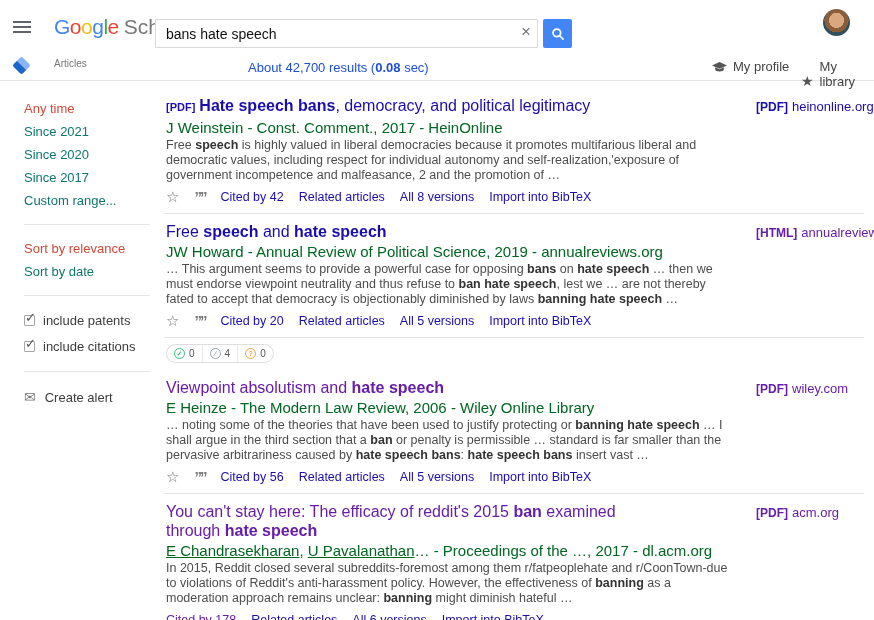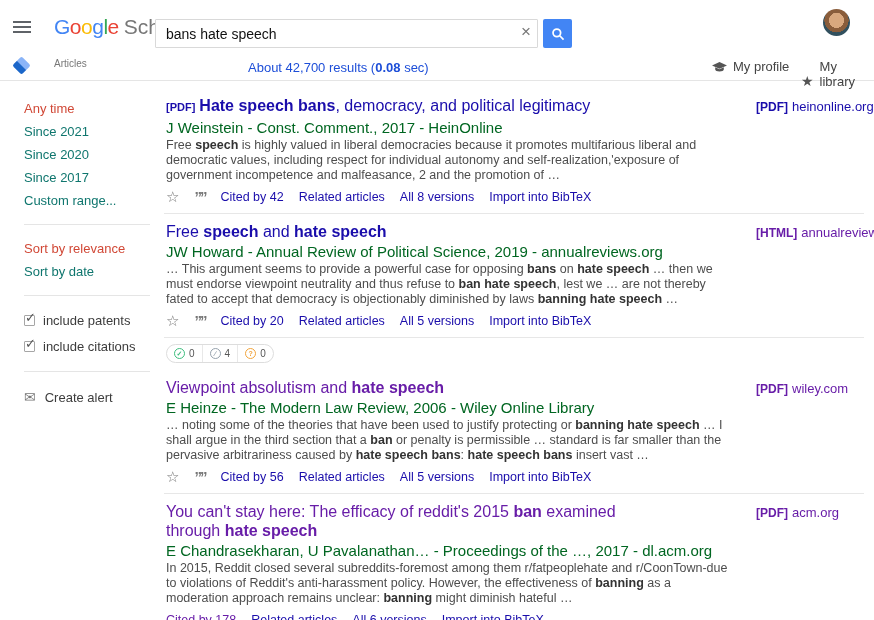--- a/index.html
+++ b/index.html
@@ -56,21 +56,21 @@
   .create-alert { display: flex; align-items: center; gap: 9px; color: #3c3c3c; cursor: pointer; margin-top: 2px; }
   .envelope { font-size: 14px; color: #777; }
   
   .results { position: absolute; left: 164px; top: 82px; width: 700px; padding-top: 6px; }
   .result { position: relative; padding: 8px 0 9px 2px; border-bottom: 1px solid #e7e7e7; }
   .r-title { display: block; width: 452px; font-size: 16px; line-height: 19px; color: var(--link-blue); cursor: pointer; }
   .r-title.visited { color: var(--visited-purple); }
   .r-title b { font-weight: bold; }
   .inline-tag { font-size: 11px; font-weight: bold; margin-right: 4px; }
   .r-byline { width: 562px; font-size: 15px; line-height: 16px; color: var(--byline-green); margin-top: 3px; }
-  .r-byline .u { cursor: pointer; }
+  .r-byline .u { text-decoration: underline; cursor: pointer; }
   .r-snippet { width: 564px; font-size: 12.5px; line-height: 15px; color: var(--snippet-gray); margin-top: 2px; }
   .r-snippet b { font-weight: bold; color: #333; }
   .r-actions { display: flex; align-items: center; gap: 15px; margin-top: 7px; font-size: 12.5px; }
   .r-actions .act-icon { color: #777; cursor: pointer; }
   .r-actions .star-act { font-size: 15px; line-height: 12px; }
   .r-actions .quote-act { font-weight: bold; font-size: 15px; letter-spacing: -2px; line-height: 10px; }
   .r-actions a { color: var(--link-blue); text-decoration: none; cursor: pointer; }
   .r-actions a.visited { color: var(--visited-purple); }
   .side-link { position: absolute; top: 10px; left: 592px; font-size: 13px; line-height: 17px; color: var(--link-blue); cursor: pointer; white-space: nowrap; }
   .side-link.visited { color: var(--visited-purple); }

